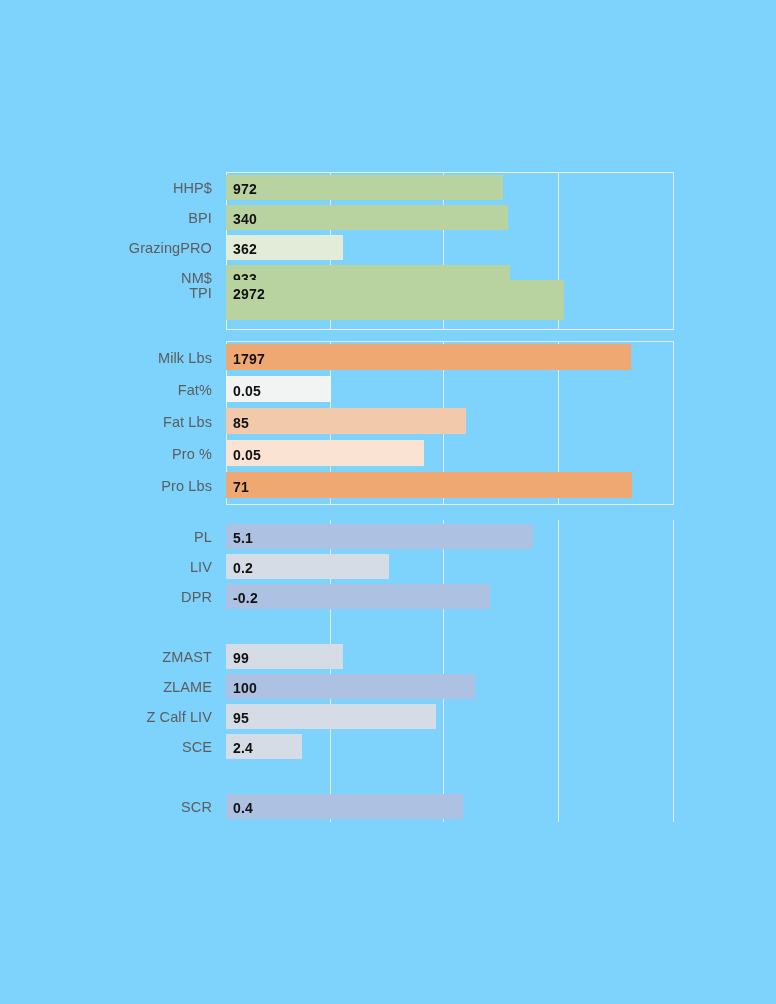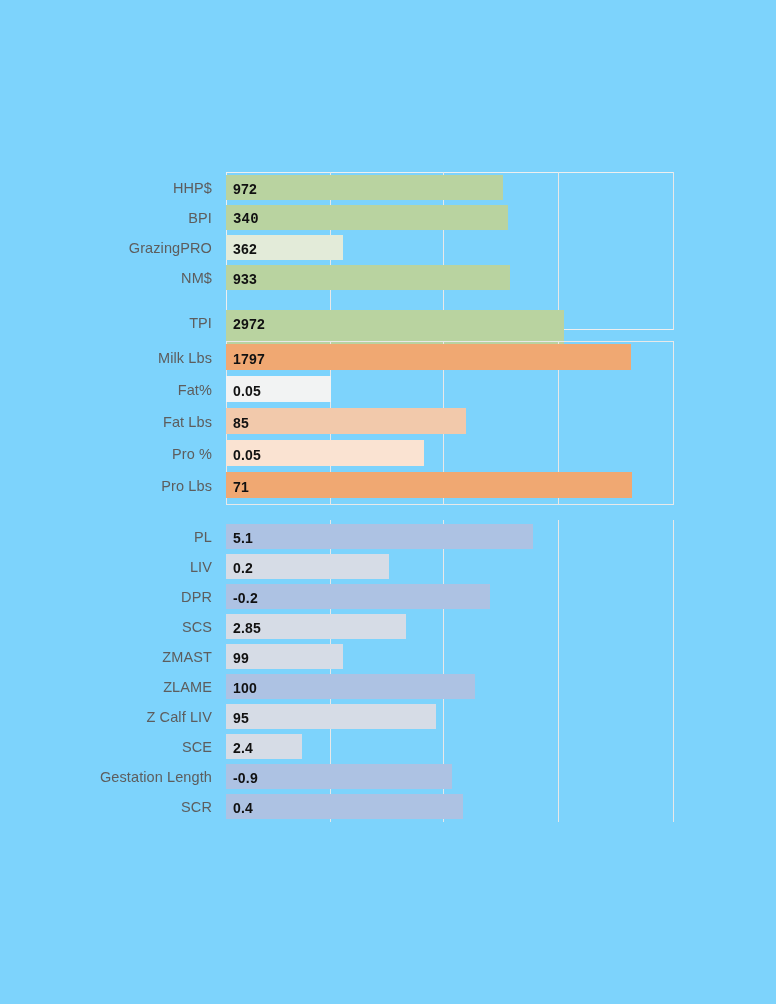--- a/index.html
+++ b/index.html
@@ -35,33 +35,33 @@
     <div class="grid-line" style="left:673px;"></div>
 
     <div class="row" style="top:3px;height:25px;">
       <div class="bar" style="width:277px;background:#b9d3a0;"></div>
       <span class="cat-label" style="top:6px;">HHP$</span>
       <span class="val-label" style="top:7px;">972</span>
     </div>
     <div class="row" style="top:33px;height:25px;">
       <div class="bar" style="width:282px;background:#b9d3a0;"></div>
       <span class="cat-label" style="top:6px;">BPI</span>
-      <span class="val-label" style="top:7px;font-family:Liberation Mono, monospace;">340</span>
+      <span class="val-label" style="top:7px;">340</span>
     </div>
     <div class="row" style="top:63px;height:25px;padding-left:48px;">
       <div class="bar" style="width:117px;background:#e3ebd9;"></div>
       <span class="cat-label" style="top:6px;">GrazingPRO</span>
       <span class="val-label" style="top:7px;">362</span>
     </div>
     <div class="row" style="top:93px;height:25px;">
       <div class="bar" style="width:284px;background:#b9d3a0;"></div>
       <span class="cat-label" style="top:6px;">NM$</span>
       <span class="val-label" style="top:7px;">933</span>
     </div>
-    <div class="row" style="top:138px;height:40px;text-decoration:underline;">
+    <div class="row" style="top:108px;height:40px;text-decoration:underline;">
       <div class="bar" style="width:338px;background:#b9d3a0;"></div>
       <span class="cat-label" style="top:6px;">TPI</span>
       <span class="val-label" style="top:7px;">2972</span>
     </div>
   </div>
 
   <div class="panel" id="panel-1" style="top:341px;height:164px;">
     <div class="panel-frame" style="left:226px;top:0;width:448px;height:164px;border-color:#e9e9e9;"></div>
     <div class="grid-line" style="left:330px;"></div>
     <div class="grid-line" style="left:443px;"></div>
@@ -108,50 +108,40 @@
     <div class="row" style="top:34px;height:25px;">
       <div class="bar" style="width:163px;background:#d6dce6;"></div>
       <span class="cat-label" style="top:6px;">LIV</span>
       <span class="val-label" style="top:7px;">0.2</span>
     </div>
     <div class="row" style="top:64px;height:25px;">
       <div class="bar" style="width:264px;background:#adc2e3;"></div>
       <span class="cat-label" style="top:6px;">DPR</span>
       <span class="val-label" style="top:7px;">-0.2</span>
     </div>
-    <div class="row" style="top:94px;height:25px;">
-      <div class="bar" style="width:180px;background:#d6dce6;"></div>
-      <span class="cat-label" style="top:6px;">SCS</span>
-      <span class="val-label" style="top:7px;">2.85</span>
-    </div>
     <div class="row" style="top:124px;height:25px;">
       <div class="bar" style="width:117px;background:#d6dce6;"></div>
       <span class="cat-label" style="top:6px;">ZMAST</span>
       <span class="val-label" style="top:7px;">99</span>
     </div>
     <div class="row" style="top:154px;height:25px;">
       <div class="bar" style="width:249px;background:#adc2e3;"></div>
       <span class="cat-label" style="top:6px;">ZLAME</span>
       <span class="val-label" style="top:7px;">100</span>
     </div>
     <div class="row" style="top:184px;height:25px;">
       <div class="bar" style="width:210px;background:#d6dce6;"></div>
       <span class="cat-label" style="top:6px;">Z Calf LIV</span>
       <span class="val-label" style="top:7px;">95</span>
     </div>
     <div class="row" style="top:214px;height:25px;">
       <div class="bar" style="width:76px;background:#d6dce6;"></div>
       <span class="cat-label" style="top:6px;">SCE</span>
       <span class="val-label" style="top:7px;">2.4</span>
     </div>
-    <div class="row" style="top:244px;height:25px;">
-      <div class="bar" style="width:226px;background:#adc2e3;"></div>
-      <span class="cat-label" style="top:6px;">Gestation Length</span>
-      <span class="val-label" style="top:7px;">-0.9</span>
-    </div>
     <div class="row" style="top:274px;height:25px;padding-left:37px;">
       <div class="bar" style="width:237px;background:#adc2e3;"></div>
       <span class="cat-label" style="top:6px;">SCR</span>
       <span class="val-label" style="top:7px;">0.4</span>
     </div>
   </div>
 
 </div>
 
 </body></html>

